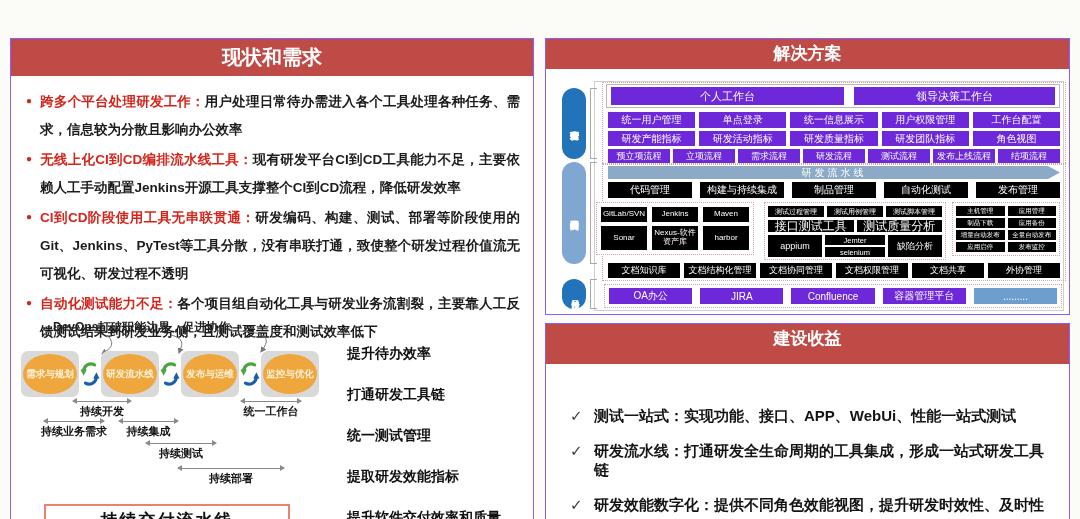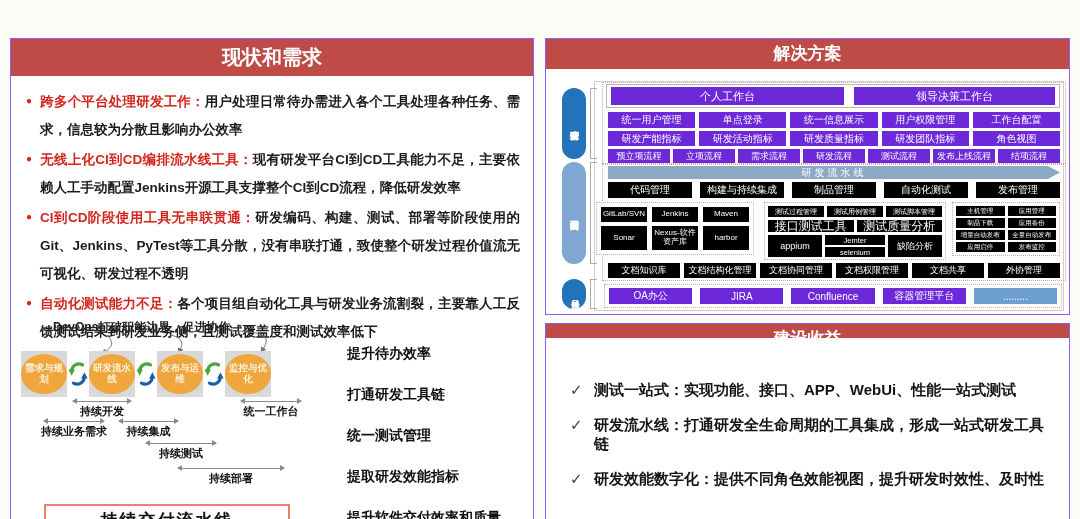--- a/index.html
+++ b/index.html
@@ -16,21 +16,21 @@
     text-align:justify;padding-left:14px;margin-bottom:1px;}
   .bullets .marker{display:inline-block;width:14px;margin-left:-14px;color:#d3251c;
     font-size:10px;vertical-align:2px;}
   .bullets .lead{color:#d3251c;font-weight:700;}
   .bullets .body{color:#1c1c1c;}
 
   #devops{position:absolute;left:0;top:268px;width:334px;height:235px;}
   .devops-note{position:absolute;left:42px;top:12px;font-size:12px;font-weight:700;color:#222;white-space:nowrap;}
   #note-arrows{position:absolute;left:0;top:0;width:334px;height:80px;}
   .stages{position:absolute;left:10px;top:44px;display:flex;align-items:center;}
-  .stage{width:46px;height:46px;background:#d9d9d9;display:flex;align-items:center;justify-content:center;}
+  .stage{width:58px;height:46px;background:#d9d9d9;display:flex;align-items:center;justify-content:center;border-radius:7px;}
   .stage-ellipse{width:54px;height:40px;background:#efa63c;border-radius:50%;display:flex;
     align-items:center;justify-content:center;color:#fcf2da;font-size:9.5px;font-weight:600;
     text-align:center;line-height:1.15;}
   .sync{width:22px;height:30px;display:flex;align-items:center;justify-content:center;}
   .flow{position:absolute;height:18px;}
   .flow-line{position:absolute;left:0;right:0;top:0;height:1px;background:#8a8a8a;}
   .flow-line::before{content:"";position:absolute;left:-1px;top:-3px;border:3px solid transparent;
     border-right:5px solid #8a8a8a;border-left:0;}
   .flow-line::after{content:"";position:absolute;right:-1px;top:-3px;border:3px solid transparent;
     border-left:5px solid #8a8a8a;border-right:0;}
@@ -93,21 +93,21 @@
     grid-template-columns:1fr 1fr;grid-auto-rows:10px;gap:2px 3px;}
   #g-rel .bx{font-size:6.5px;}
   #docs{top:194px;height:15px;gap:4px;} #docs .bx{font-size:9px;}
   #ext-wrap{position:absolute;left:58px;top:215px;width:458px;height:24px;border:1px dotted #d6a5a5;
     box-sizing:border-box;display:flex;gap:8px;padding:3px 4px;}
   #ext-wrap .bx{font-size:10px;}
   #ext-wrap .bx:last-child{background:#6d9ecd;}
 
   
   #panel-benefits{left:545px;top:293px;width:525px;height:219px;}
-  #panel-benefits .panel-header{height:14px;line-height:30px;font-size:17px;}
+  #panel-benefits .panel-header{height:40px;line-height:30px;font-size:17px;}
   .benefit-list{padding:42px 14px 0 24px;}
   .benefit-list .lb-row{font-size:15px;font-weight:700;color:#141414;margin-bottom:16px;
     line-height:19px;padding-left:24px;}
   .benefit-list .marker{display:inline-block;width:24px;margin-left:-24px;color:#3c3c3c;font-weight:400;}
   .benefit-list .lead,.benefit-list .body{color:#141414;}
 </style>
 </head>
 <body>
 
 <div id="stage">

